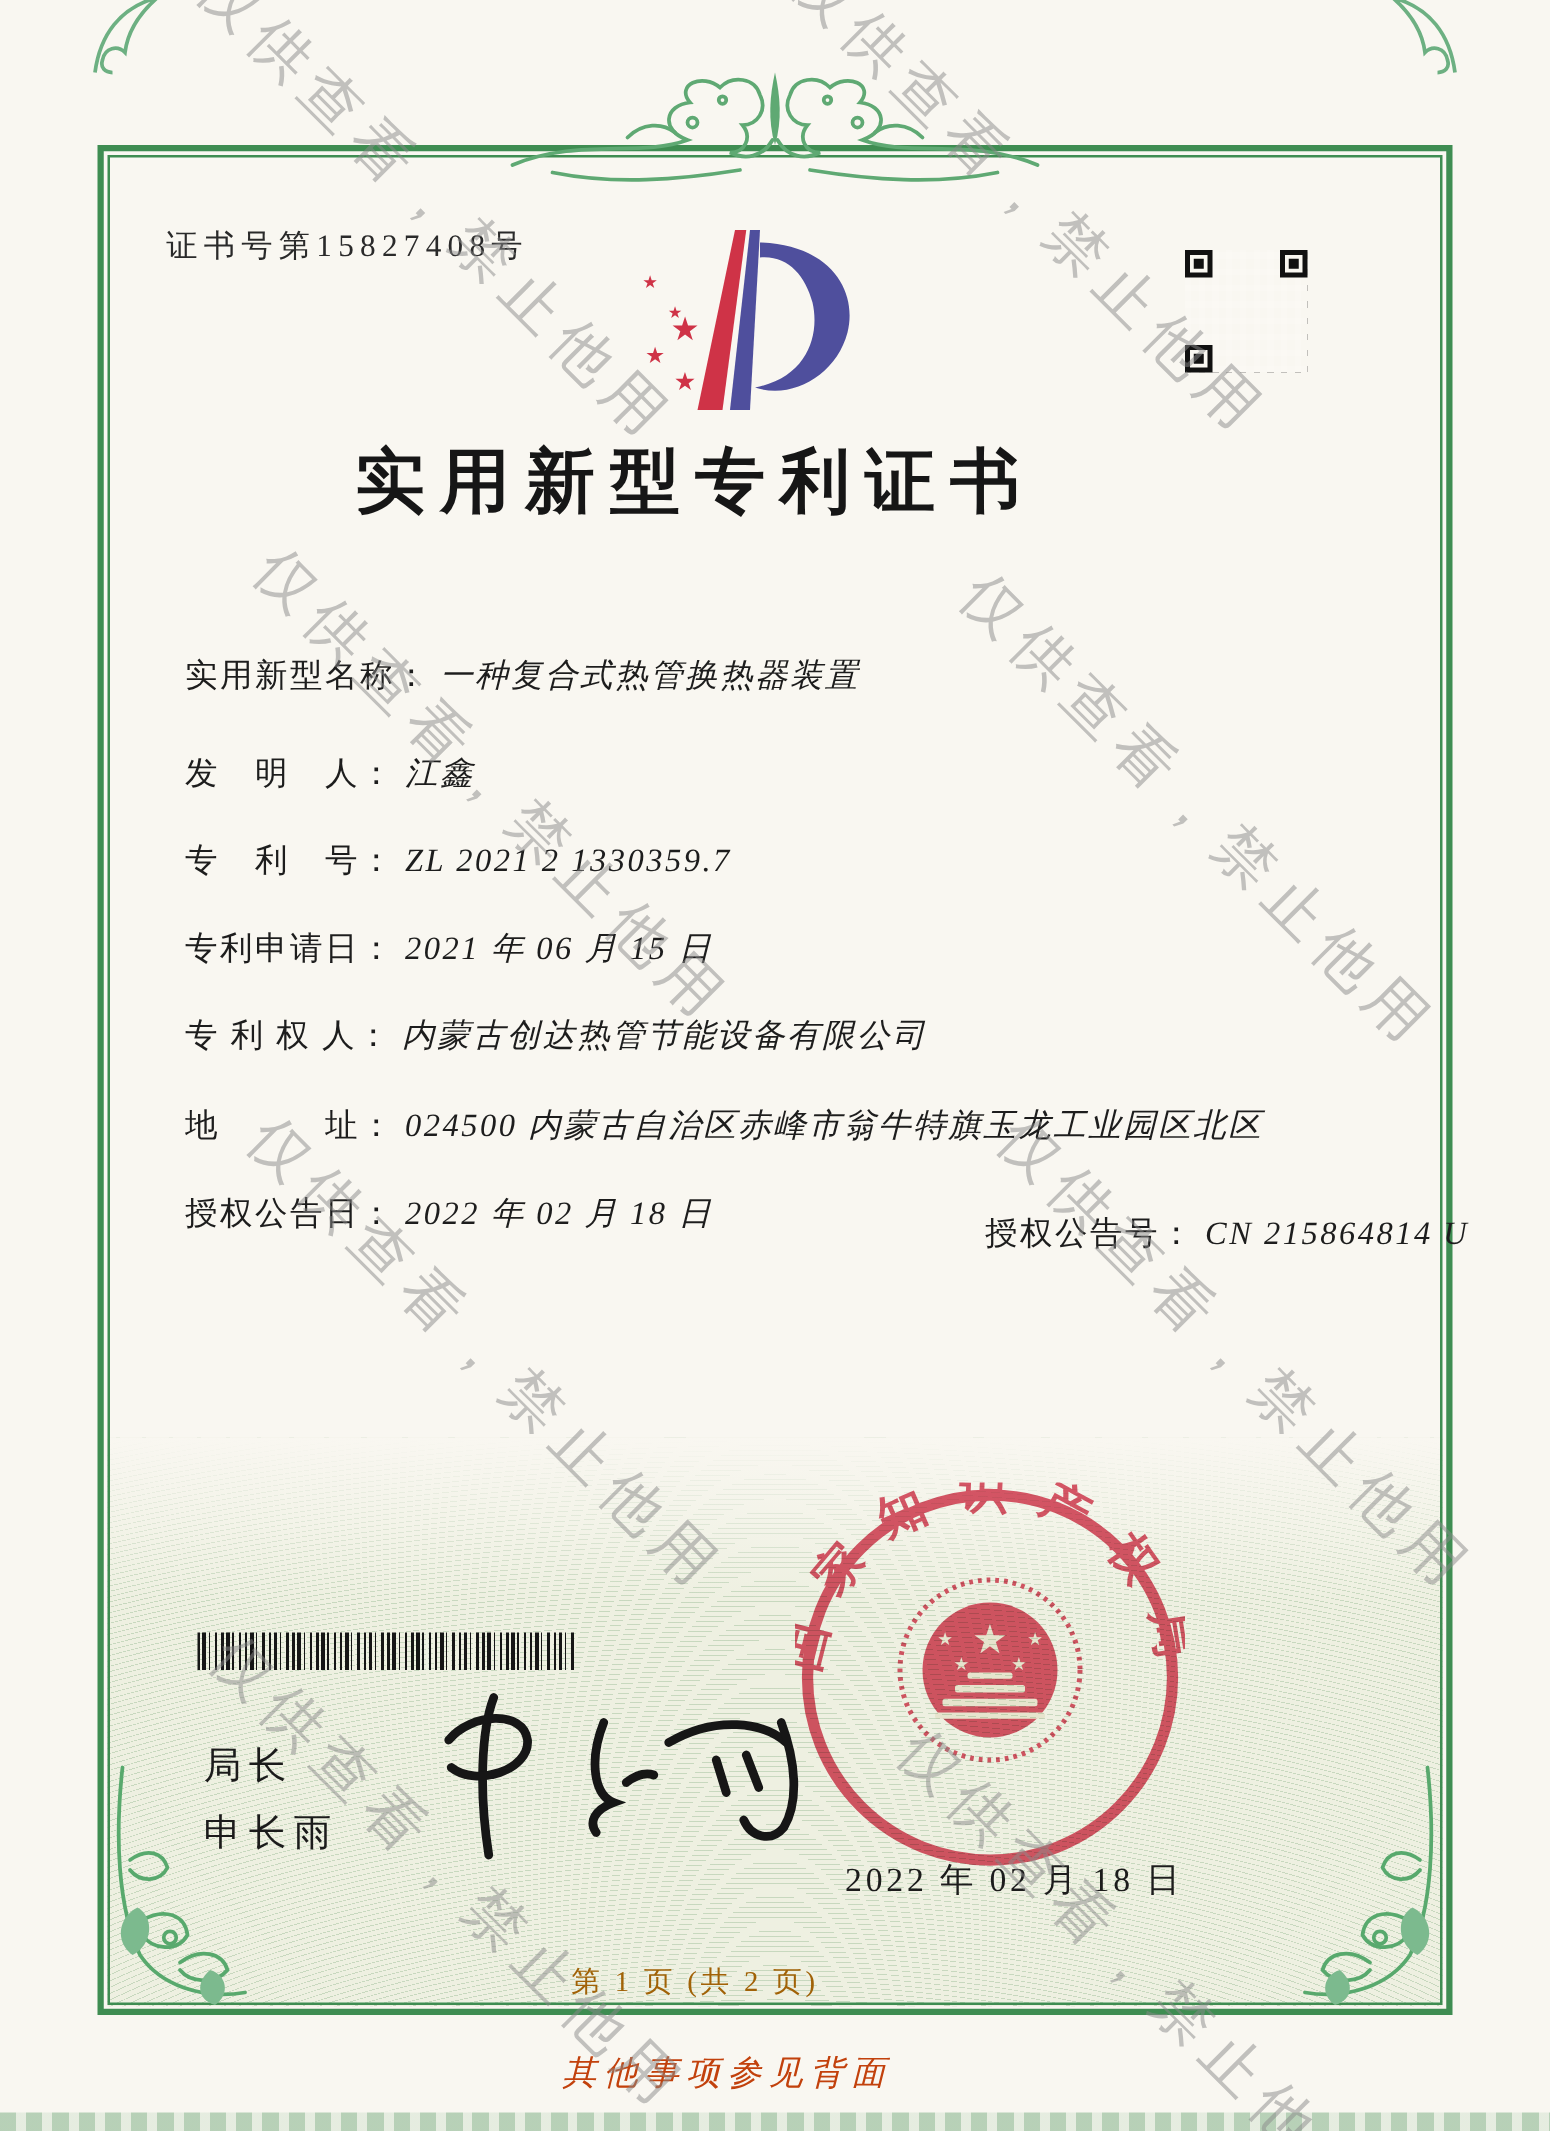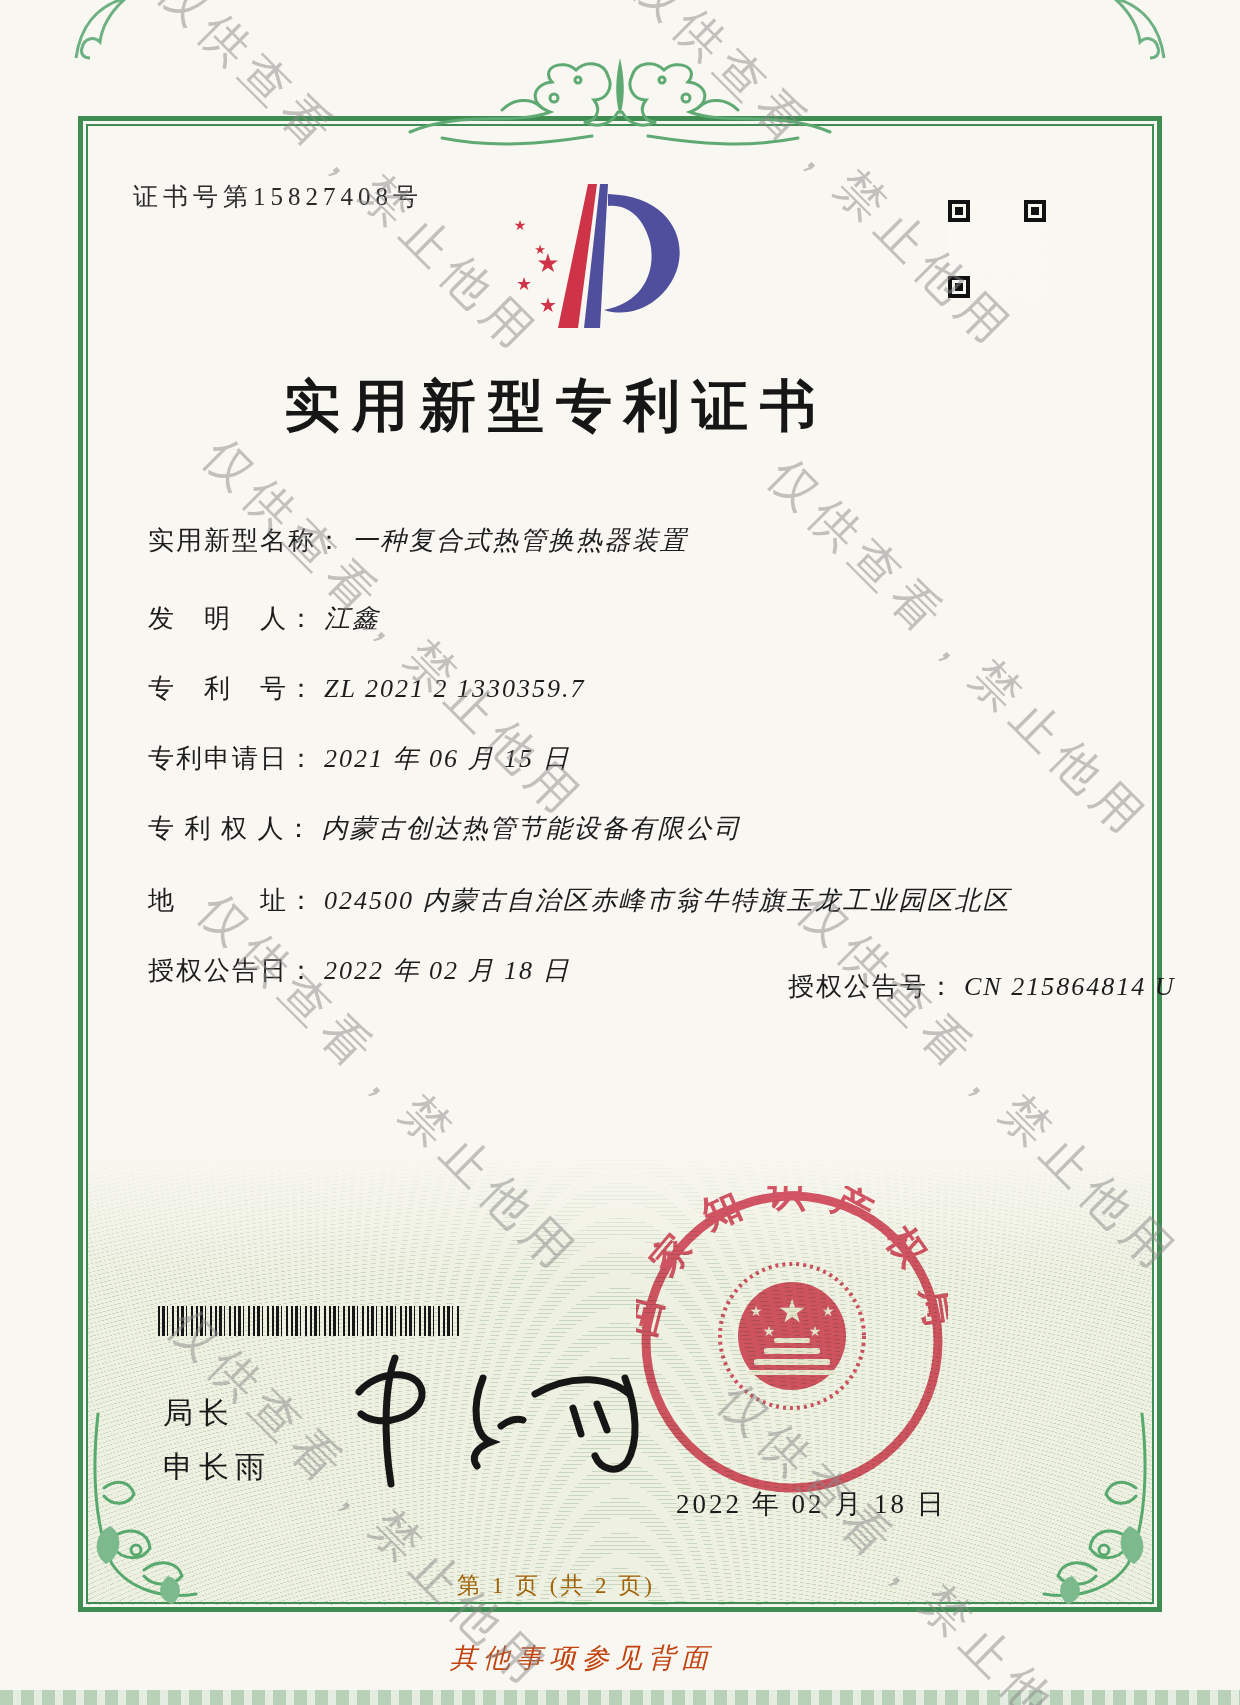--- a/index.html
+++ b/index.html
@@ -52,21 +52,21 @@
   }
   .qr .finder{
     position:absolute; width:22px; height:22px; box-sizing:border-box;
     border:4px solid #111; background:#f9f7f1;
   }
   .qr .finder::after{content:""; position:absolute; inset:3px; background:#111;}
   .qr .f-tl{left:0;top:0} .qr .f-tr{right:0;top:0} .qr .f-bl{left:0;bottom:0}
   .title{
     position:absolute; left:0; top:348px; width:1112px; text-align:center;
     font-family:"DejaVu Sans","Liberation Sans",sans-serif;
-    font-weight:bold; font-size:56px; letter-spacing:12px; color:#161616;margin-top:21px;
+    font-weight:bold; font-size:56px; letter-spacing:12px; color:#161616;
   }
   
   .field{
     position:absolute; left:148px; font-size:26px; letter-spacing:2px;
     color:#1d1d1d; white-space:nowrap;
   }
   .field .val{margin-left:8px;font-style:italic;}
   .grant-no{position:absolute; left:640px; top:0;margin-top:16px;}
   
   .paras{

